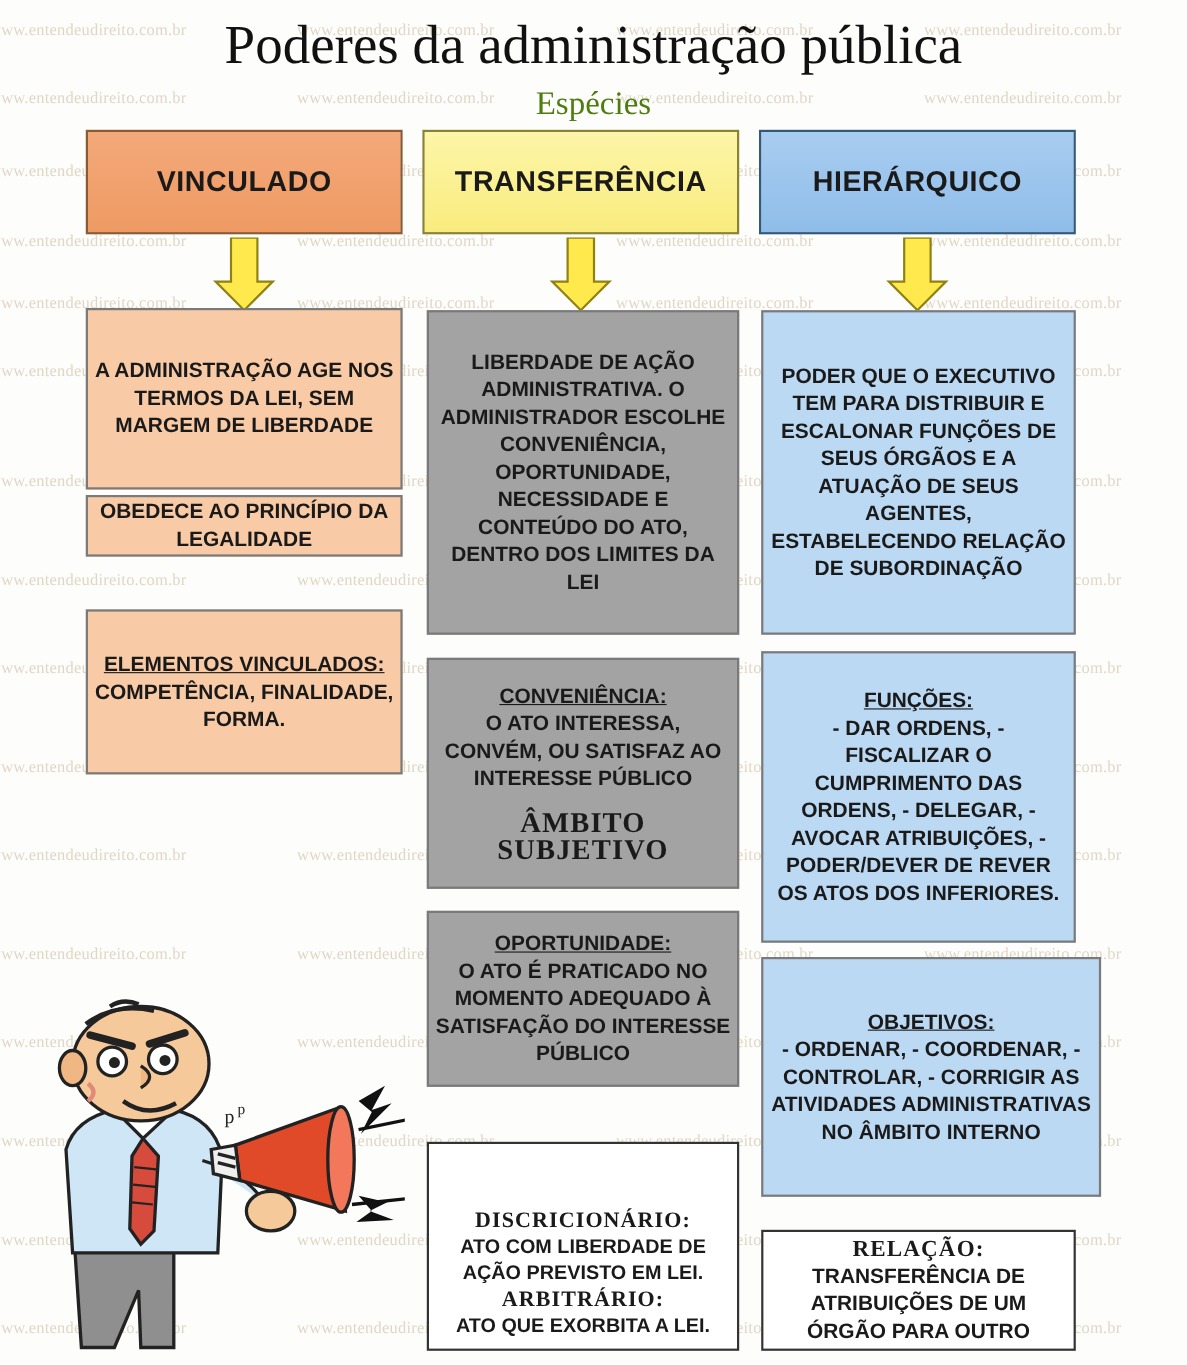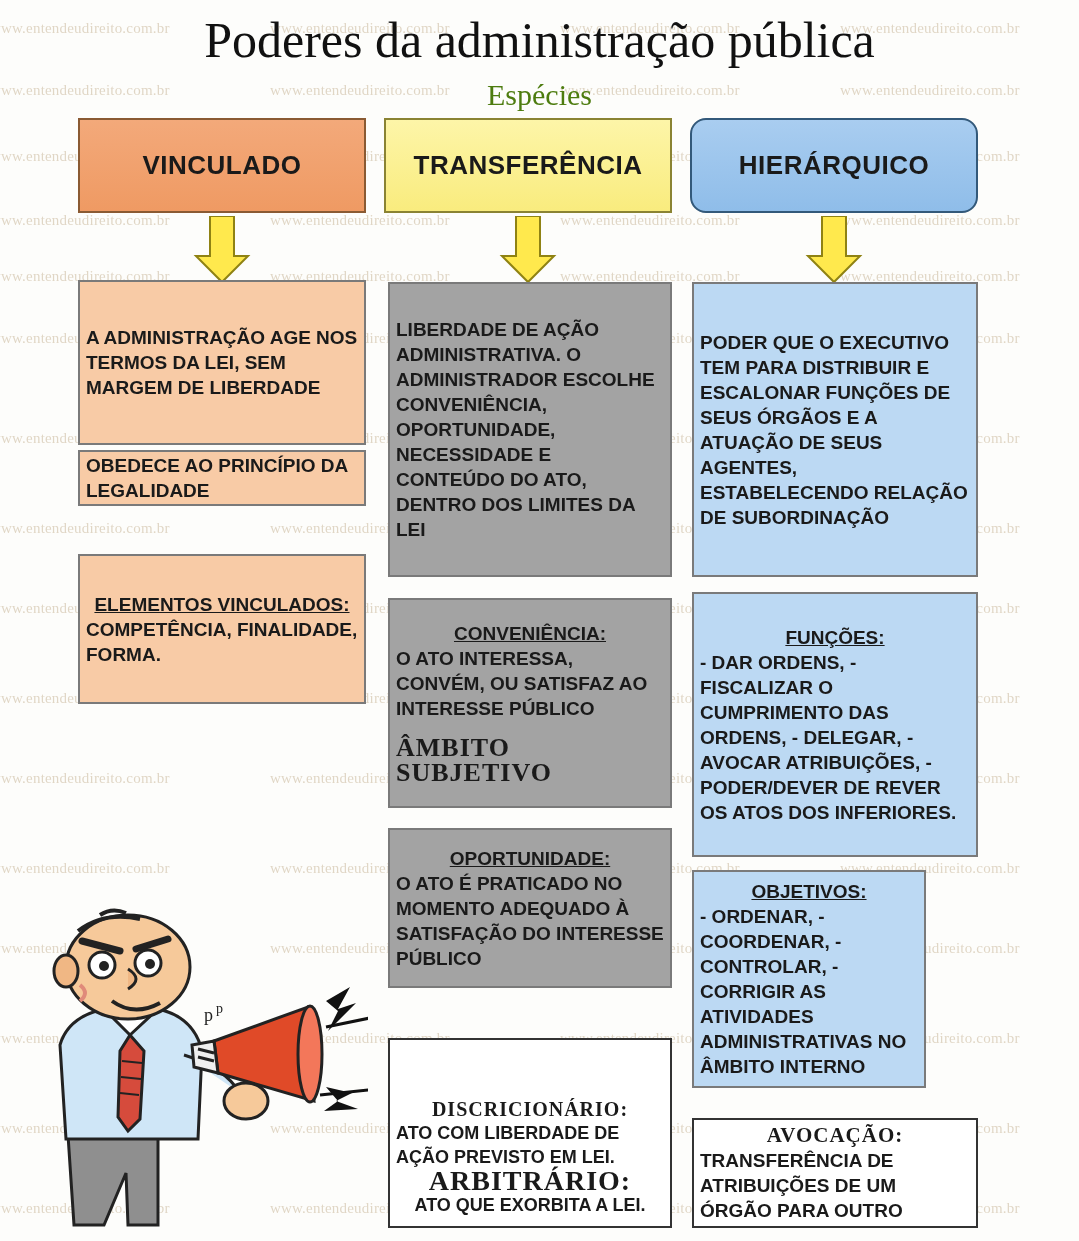--- a/index.html
+++ b/index.html
@@ -56,20 +56,21 @@
     z-index: 3;
   }
   
   .box {
     position: absolute;
     box-sizing: border-box;
     border: 2px solid #6a6a6a;
     display: flex;
     align-items: center;
     justify-content: center;
+    text-align: center;
     z-index: 2;
     padding: 4px 6px;
   }
   .head {
     font-weight: bold;
     font-size: 26px;
     letter-spacing: .5px;
     color: #1a1a1a;
   }
   .body {
@@ -212,46 +213,46 @@
   </div>
 
   <div class="box body c2-body" style="left:388px; top:828px; width:284px; height:160px; flex-direction:column;">
     <span class="u">OPORTUNIDADE:</span>
     <span>O ATO É PRATICADO NO MOMENTO ADEQUADO À SATISFAÇÃO DO INTERESSE PÚBLICO</span>
   </div>
 
   <div class="box body small white-body" style="left:388px; top:1038px; width:284px; height:190px; flex-direction:column;">
     <span class="serif-bold" style="font-size:20px;margin-top:48px;">DISCRICIONÁRIO:</span>
     <span>ATO COM LIBERDADE DE AÇÃO PREVISTO EM LEI.</span>
-    <span class="serif-bold" style="font-size:28px;">ARBITRÁRIO:</span>
+    <span class="serif-bold" style="font-size:20px;">ARBITRÁRIO:</span>
     <span>ATO QUE EXORBITA A LEI.</span>
   </div>
 
-  <div class="box head c3-head" style="left:690px; top:118px; width:288px; height:95px;border-radius:16px;">HIERÁRQUICO</div>
+  <div class="box head c3-head" style="left:690px; top:118px; width:288px; height:95px;">HIERÁRQUICO</div>
 
   <svg class="arrow" style="left:804px; top:216px;" width="60" height="68" viewBox="0 0 60 68">
     <polygon points="18,0 42,0 42,40 56,40 30,66 4,40 18,40" fill="#ffe94d" stroke="#8f8213" stroke-width="2"></polygon>
   </svg>
 
   <div class="box body c3-body" style="left:692px; top:282px; width:286px; height:295px;">
     <span>PODER QUE O EXECUTIVO TEM PARA DISTRIBUIR E ESCALONAR FUNÇÕES DE SEUS ÓRGÃOS E A ATUAÇÃO DE SEUS AGENTES, ESTABELECENDO RELAÇÃO DE SUBORDINAÇÃO</span>
   </div>
 
   <div class="box body c3-body" style="left:692px; top:592px; width:286px; height:265px; flex-direction:column;">
     <span class="u">FUNÇÕES:</span>
     <span>- DAR ORDENS, - FISCALIZAR O CUMPRIMENTO DAS ORDENS, - DELEGAR, - AVOCAR ATRIBUIÇÕES, - PODER/DEVER DE REVER OS ATOS DOS INFERIORES.</span>
   </div>
 
-  <div class="box body c3-body" style="left:692px; top:870px; width:234px; height:218px; flex-direction:column;">
+  <div class="box body c3-body" style="left:692px; top:870px; width:309px; height:218px; flex-direction:column;">
     <span class="u">OBJETIVOS:</span>
     <span>- ORDENAR, - COORDENAR, - CONTROLAR, - CORRIGIR AS ATIVIDADES ADMINISTRATIVAS NO ÂMBITO INTERNO</span>
   </div>
 
   <div class="box body white-body" style="left:692px; top:1118px; width:286px; height:110px; flex-direction:column;">
-    <span class="serif-bold" style="font-size:21px;">AVOCAÇÃO:</span>
+    <span class="serif-bold" style="font-size:21px;">RELAÇÃO:</span>
     <span>TRANSFERÊNCIA DE ATRIBUIÇÕES DE UM ÓRGÃO PARA OUTRO</span>
   </div>
 
   <svg id="cartoon" viewBox="0 0 360 330">
 
     <path d="M60 230 L150 230 L150 320 L120 320 L118 268 L96 320 L66 320 Z" fill="#8f8f8f" stroke="#222" stroke-width="3"></path>
 
     <path d="M52 140 Q60 112 96 104 L150 104 Q186 112 194 146 L190 234 L58 234 Z" fill="#cfe6f7" stroke="#222" stroke-width="3"></path>
 
     <path d="M96 104 L122 130 L150 104" fill="#ffffff" stroke="#222" stroke-width="3"></path>

